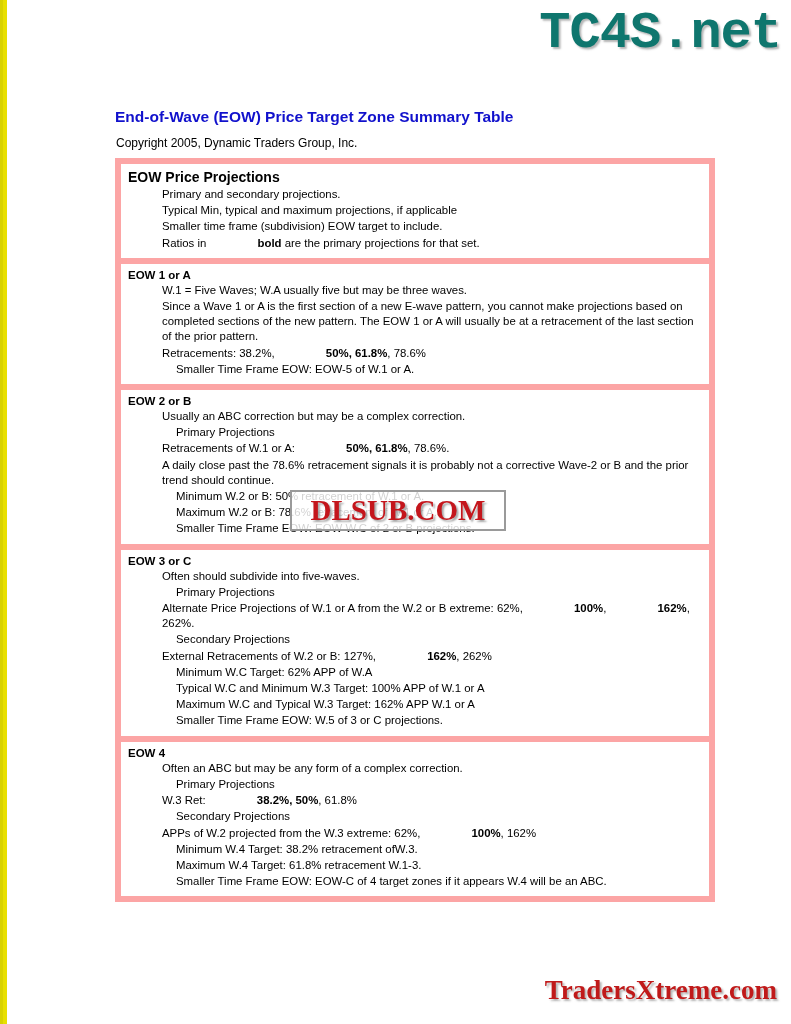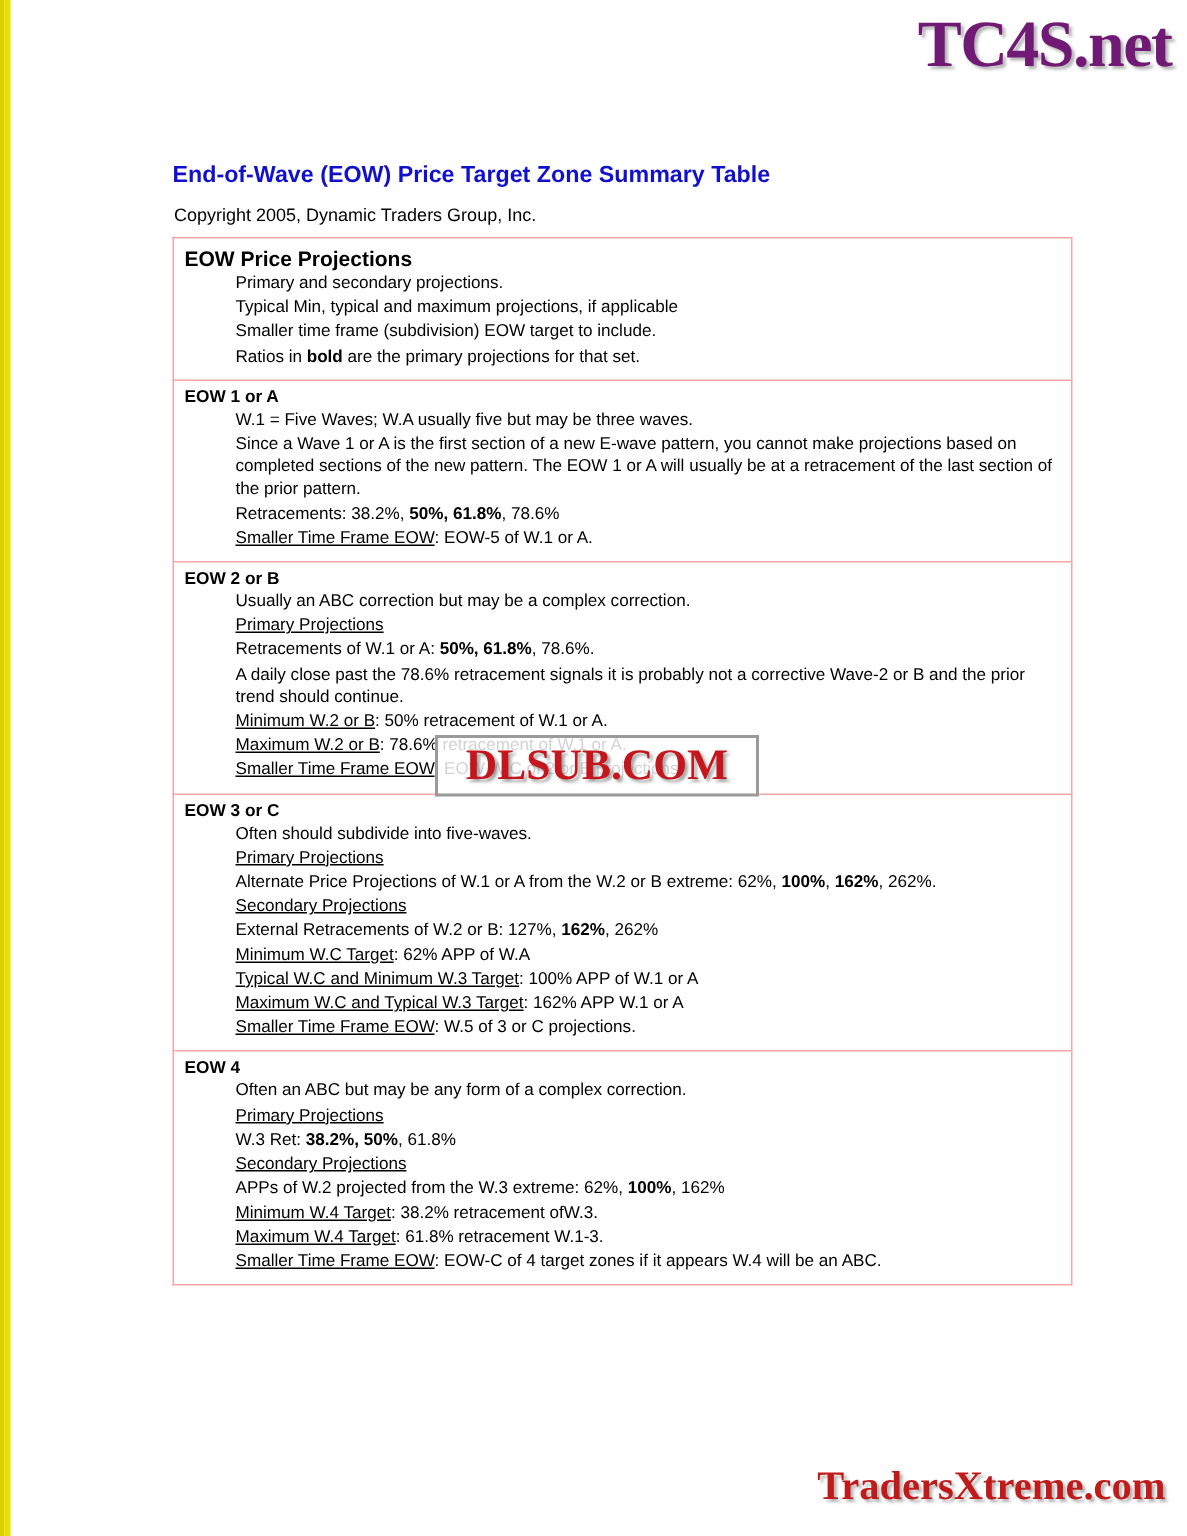--- a/index.html
+++ b/index.html
@@ -27,24 +27,24 @@
     position: absolute;
     left: 0; top: 0;
     width: 4px; height: 1024px;
     background: #e8e000;
   }
   
   .brand-top {
     position: absolute;
     top: 4px;
     right: 10px;
-    font-family: Liberation Serif, serif;
-    font-weight: bold;
-    font-size: 44px;
-    color: #701a75;
+    font-family: Liberation Mono, monospace;
+    font-weight: bold;
+    font-size: 52px;
+    color: #0f766e;
     letter-spacing: -1px;
     text-shadow: 2px 2px 2px rgba(120,120,120,0.55);
   }
   
   .brand-bottom {
     position: absolute;
     bottom: 18px;
     right: 14px;
     font-family: "Liberation Serif", serif;
     font-weight: bold;
@@ -69,42 +69,42 @@
     color: #000;
     margin: 0 0 8px 1px;
   }
   table.main {
     border-collapse: collapse;
     width: 600px;
     border: 1px solid #000;
     table-layout: fixed;
   }
   table.main td.section {
-    border: 1px solid #fca5a5;
+    border: 6px solid #fca5a5;
     padding: 5px 7px 6px 7px;
     vertical-align: top;
   }
   .sec-head {
     font-weight: bold;
     font-size: 14px;
     margin-bottom: 2px;
   }
   .sec-head.small {
     font-size: 11.5px;
   }
   .line {
     font-size: 11.4px;
     line-height: 15.2px;
     margin: 0 0 1px 0;
     padding-left: 34px;
   }
   .u {
-    text-decoration: underline;
-  }
-  b { font-weight: bold; }
+    margin-left: 14px;
+  }
+  b { font-weight: bold; margin-left: 48px; }
   
   .watermark-center {
     position: absolute;
     left: 255px;
     top: 490px;
     width: 280px;
     text-align: center;
     font-family: "Liberation Serif", serif;
     font-weight: bold;
     font-size: 29px;

